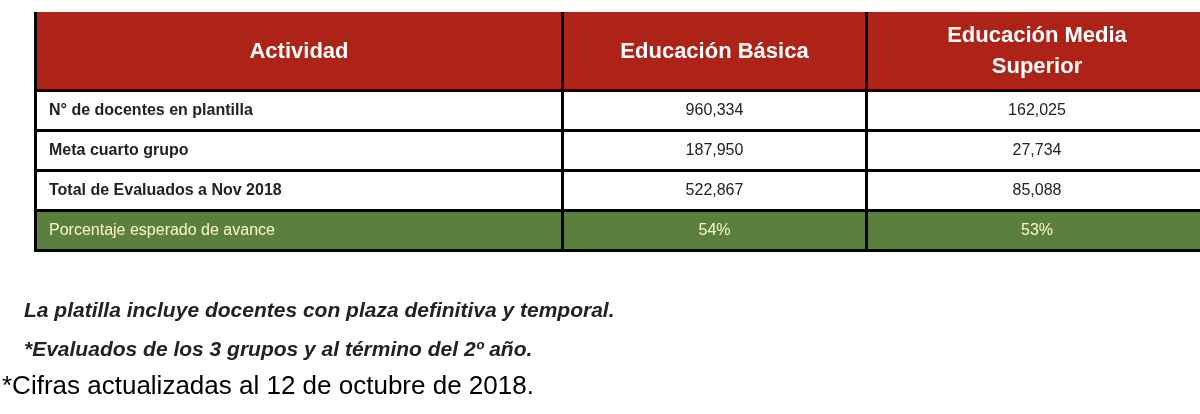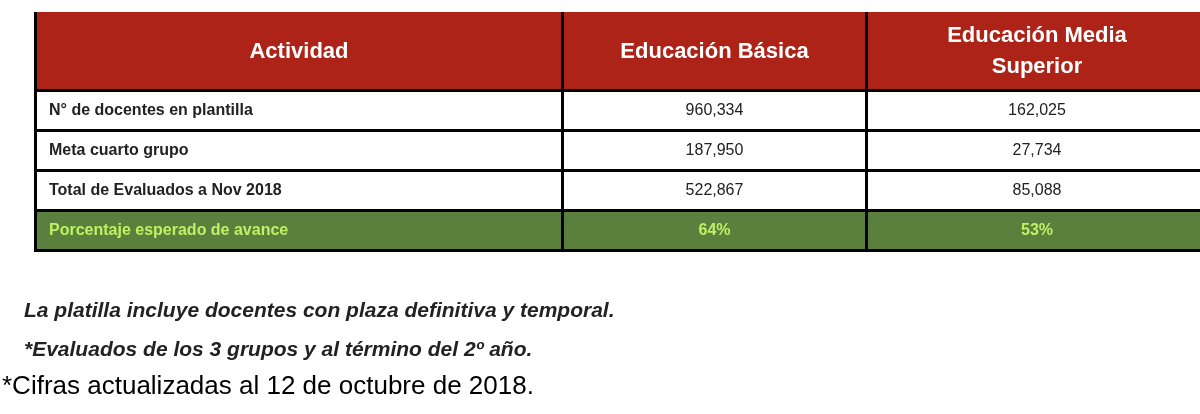--- a/index.html
+++ b/index.html
@@ -49,22 +49,22 @@
     .data-table tbody td.label {
       font-weight: bold;
       text-align: left;
       padding-left: 12px;
     }
     .data-table tbody td.value {
       text-align: center;
     }
     .data-table tbody tr.highlight td {
       background: #5b7f3c;
-      font-weight: bold;
-      color: #bef264;
+      font-weight: normal;
+      color: #fef9c3;
     }
     col.c1 { width: 527px; }
     col.c2 { width: 304px; }
     col.c3 { width: 341px; }
 
     .note {
       position: absolute;
       font-style: italic;
       font-weight: bold;
       font-size: 21px;
@@ -112,21 +112,21 @@
       <td class="value">187,950</td>
       <td class="value">27,734</td>
     </tr>
     <tr>
       <td class="label">Total de Evaluados a Nov 2018</td>
       <td class="value">522,867</td>
       <td class="value">85,088</td>
     </tr>
     <tr class="highlight">
       <td class="label">Porcentaje esperado de avance</td>
-      <td class="value">64%</td>
+      <td class="value">54%</td>
       <td class="value">53%</td>
     </tr>
   </tbody>
 </table>
 
 <div class="note note-1">La platilla incluye docentes con plaza definitiva y temporal.</div>
 <div class="note note-2">*Evaluados de los 3 grupos y al término del 2º año.</div>
 <div class="footer-note">*Cifras actualizadas al 12 de octubre de 2018.</div>
 
 </body></html>

